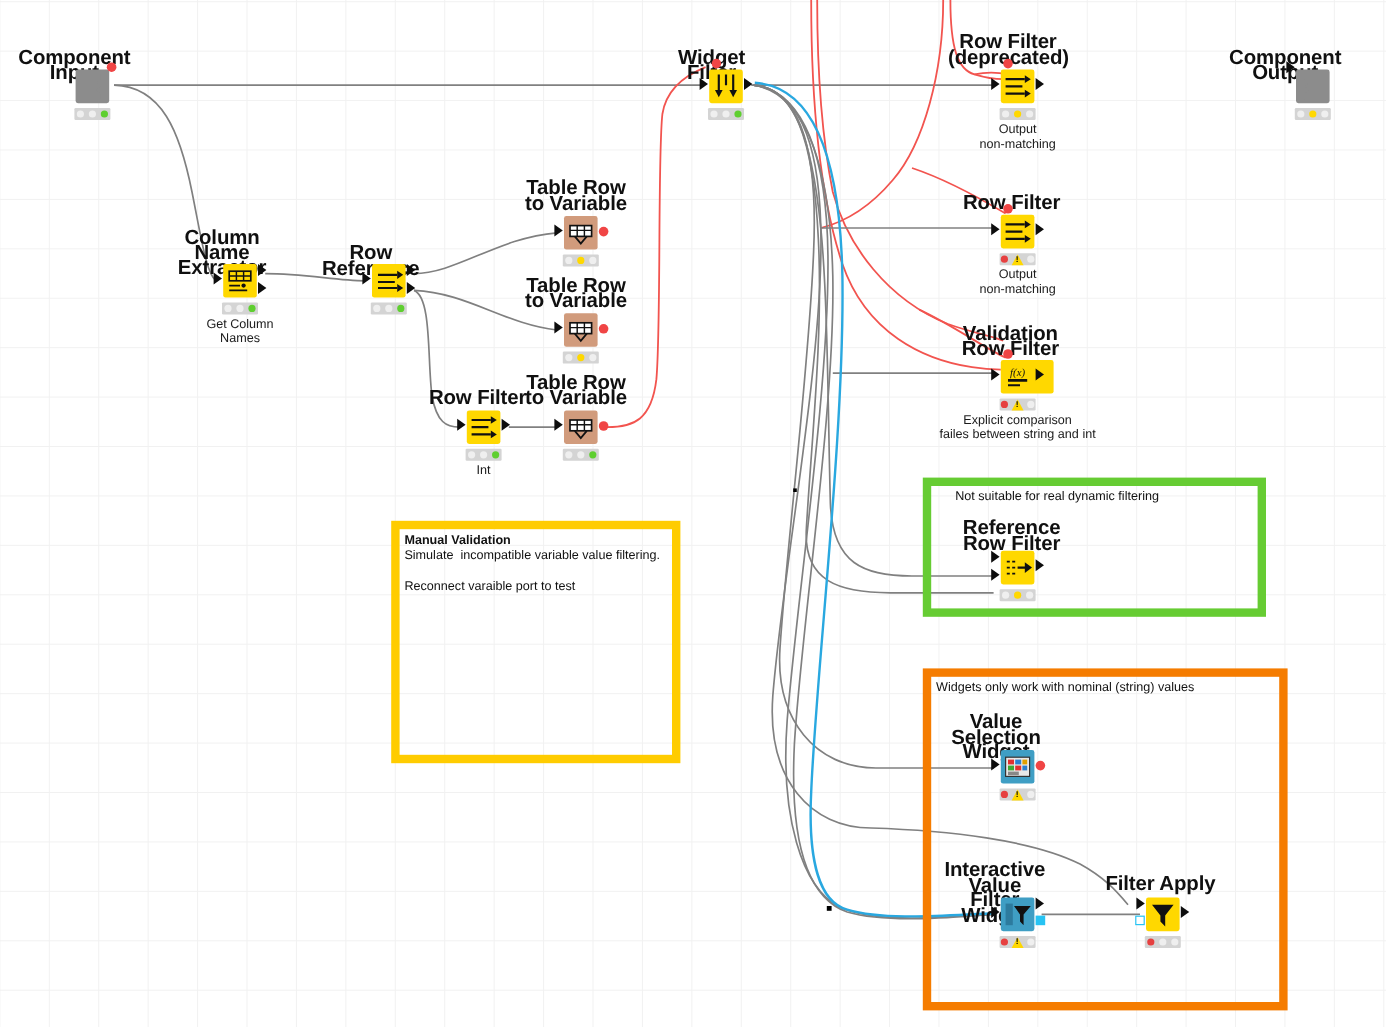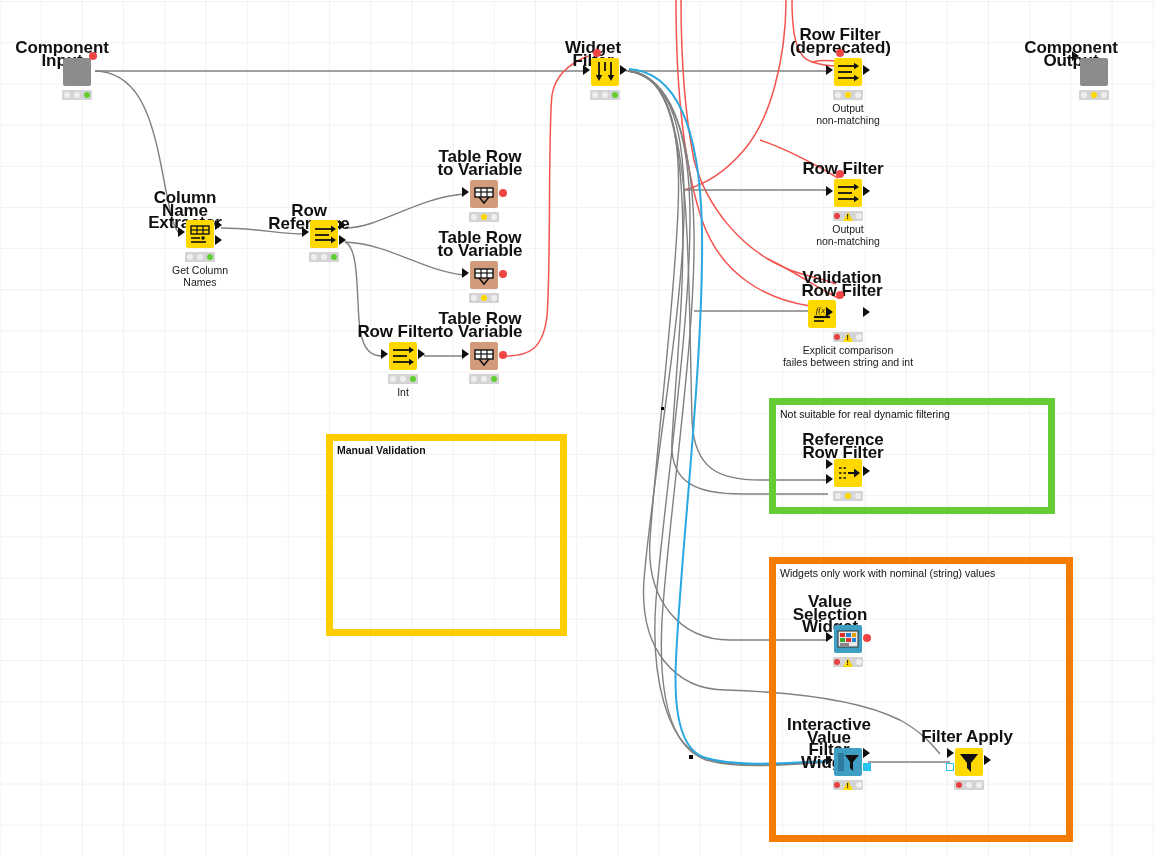--- a/index.html
+++ b/index.html
@@ -370,21 +370,21 @@
         <div class="dot red"></div>
         <div class="warn"></div>
         <div class="dot gray"></div>
       </div>
       <div class="nsub" style="left: 773px; top: 224px; width: 150px;">Output
 non-matching</div>
     </div>
     <div class="node">
       <div class="nlabel" style="left: 792px; top: 272px; width: 100px;">Validation
 Row Filter</div>
-      <div class="nbox yellow" style="left: 808px; top: 300px;">
+      <div class="nbox yellow" style="left: 834px; top: 300px; padding-left: 16px;">
         <div class="glyph"><svg viewBox="0 0 28 28" width="28" height="28">
         <text x="14" y="13" font-size="9" font-family="Liberation Serif, serif" font-style="italic" text-anchor="middle" fill="#111">f(x)</text>
         <line x1="6" y1="17" x2="22" y2="17" stroke="#111" stroke-width="2.2"></line>
         <line x1="6" y1="21" x2="16" y2="21" stroke="#111" stroke-width="1.6"></line>
       </svg></div>
       </div>
       <div class="port-in" style="left: 826px; top: 307px;"></div>
       <div class="port-var" style="left: 836px; top: 291px;"></div>
       <div class="port-out" style="left: 863px; top: 307px;"></div>
       <div class="status" style="left: 833px; top: 332px;">
@@ -484,20 +484,23 @@
       <div class="status" style="left: 1079px; top: 90px;">
         <div class="dot gray"></div>
         <div class="dot yellow"></div>
         <div class="dot gray"></div>
       </div>
     </div>
   </div>
 <div id="annots">
     <div class="annot" style="left: 326px; top: 434px; width: 241px; height: 202px; border: 7px solid rgb(255, 204, 0); background: rgba(255, 255, 255, 0);">
       <div class="atext atitle" style="left: 4px; top: 3px; width: 217px;">Manual Validation</div>
+      <div class="atext" style="left: 4px; top: 16px; width: 217px;">Simulate  incompatible variable value filtering.
+
+Reconnect varaible port to test</div>
     </div>
     <div class="annot" style="left: 769px; top: 398px; width: 286px; height: 116px; border: 7px solid rgb(102, 204, 51); background: rgba(255, 255, 255, 0);">
-      <div class="atext" style="left: 4px; top: 3px; width: 262px;">Not suitable for real dynamic filtering</div>
+      <div class="atext" style="left: 20px; top: 3px; width: 262px;">Not suitable for real dynamic filtering</div>
     </div>
     <div class="annot" style="left: 769px; top: 557px; width: 304px; height: 285px; border: 7px solid rgb(245, 124, 0); background: rgba(255, 255, 255, 0);">
       <div class="atext" style="left: 4px; top: 3px; width: 262px;">Widgets only work with nominal (string) values</div>
     </div>
   </div>
 
 </body></html>

